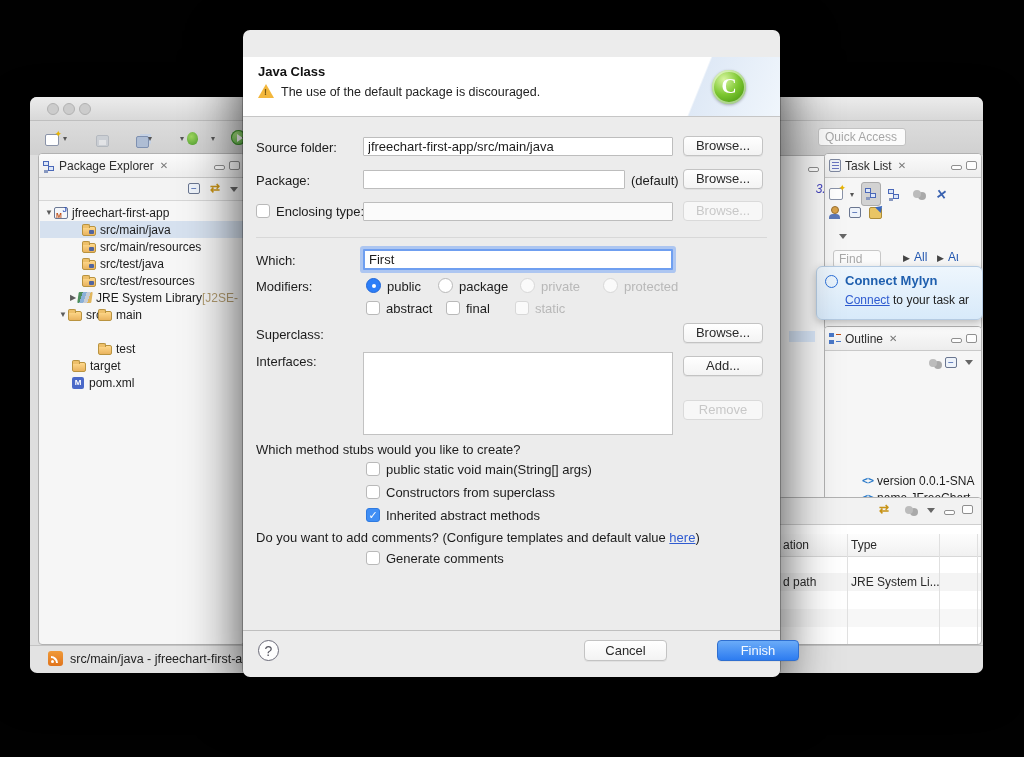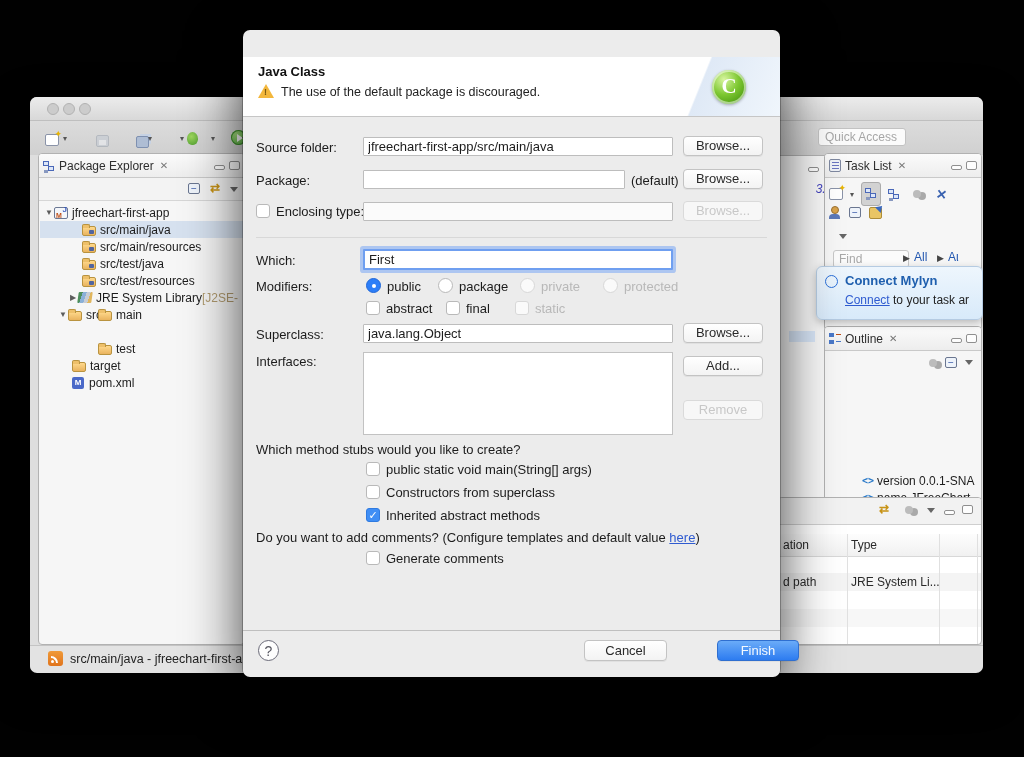--- a/index.html
+++ b/index.html
@@ -251,21 +251,21 @@
         <span class="mi mi-tree"></span>
         <span class="mi mi-circles" style="margin-left:6px;"></span>
         <span class="mi mi-x" style="margin-left:8px;">✕</span>
       </div>
       <div class="abs" style="left:4px;top:52px;display:flex;gap:8px;align-items:center;">
         <span class="mi mi-person"></span>
         <span class="mi mi-collapse">−</span>
         <span class="mi mi-sync"></span>
       </div>
       <div class="abs viewmenu" style="left:14px;top:80px;"></div>
-      <div class="abs" style="left:8px;top:96px;width:76px;height:18px;border:1px solid #c8c8c8;border-radius:3px;background:#fbfbfb;
+      <div class="abs" style="left:8px;top:96px;width:48px;height:18px;border:1px solid #c8c8c8;border-radius:3px;background:#fbfbfb;
            font-size:12px;color:#a8a8a8;padding:1px 5px;box-sizing:border-box;">Find</div>
       <span class="abs" style="left:78px;top:99px;font-size:9px;color:#444;">▶</span>
       <span class="abs" style="left:89px;top:96px;font-size:12px;color:#2458b0;">All</span>
       <span class="abs" style="left:112px;top:99px;font-size:9px;color:#444;">▶</span>
       <span class="abs" style="left:123px;top:96px;font-size:12px;color:#2458b0;">Aι</span>
     </div>
 
     <div class="panel" style="left:794px;top:229px;width:158px;height:267px;">
       <div class="tabrow">
         <span class="mi mi-outline"></span>
@@ -388,21 +388,20 @@
     <div class="olabel dis" style="left:381px;top:249px;">protected</div>
 
     <div class="cb" style="left:123px;top:271px;"></div>
     <div class="olabel" style="left:143px;top:271px;">abstract</div>
     <div class="cb" style="left:203px;top:271px;"></div>
     <div class="olabel" style="left:223px;top:271px;">final</div>
     <div class="cb dis" style="left:272px;top:271px;"></div>
     <div class="olabel dis" style="left:292px;top:271px;">static</div>
 
     <div class="flabel" style="left:13px;top:297px;">Superclass:</div>
-    <input class="finput" style="left: 120px; top: 294px; width: 310px;" value="java.lang.Object">
     <div class="mbtn" style="left:440px;top:293px;width:80px;">Browse...</div>
 
     <div class="flabel" style="left:13px;top:324px;">Interfaces:</div>
     <div class="abs" style="left:120px;top:322px;width:308px;height:81px;background:#fff;border:1px solid #c2c2c2;"></div>
     <div class="mbtn" style="left:440px;top:326px;width:80px;">Add...</div>
     <div class="mbtn dis" style="left:440px;top:370px;width:80px;">Remove</div>
 
     <div class="flabel" style="left:13px;top:412px;">Which method stubs would you like to create?</div>
 
     <div class="cb" style="left:123px;top:432px;"></div>

